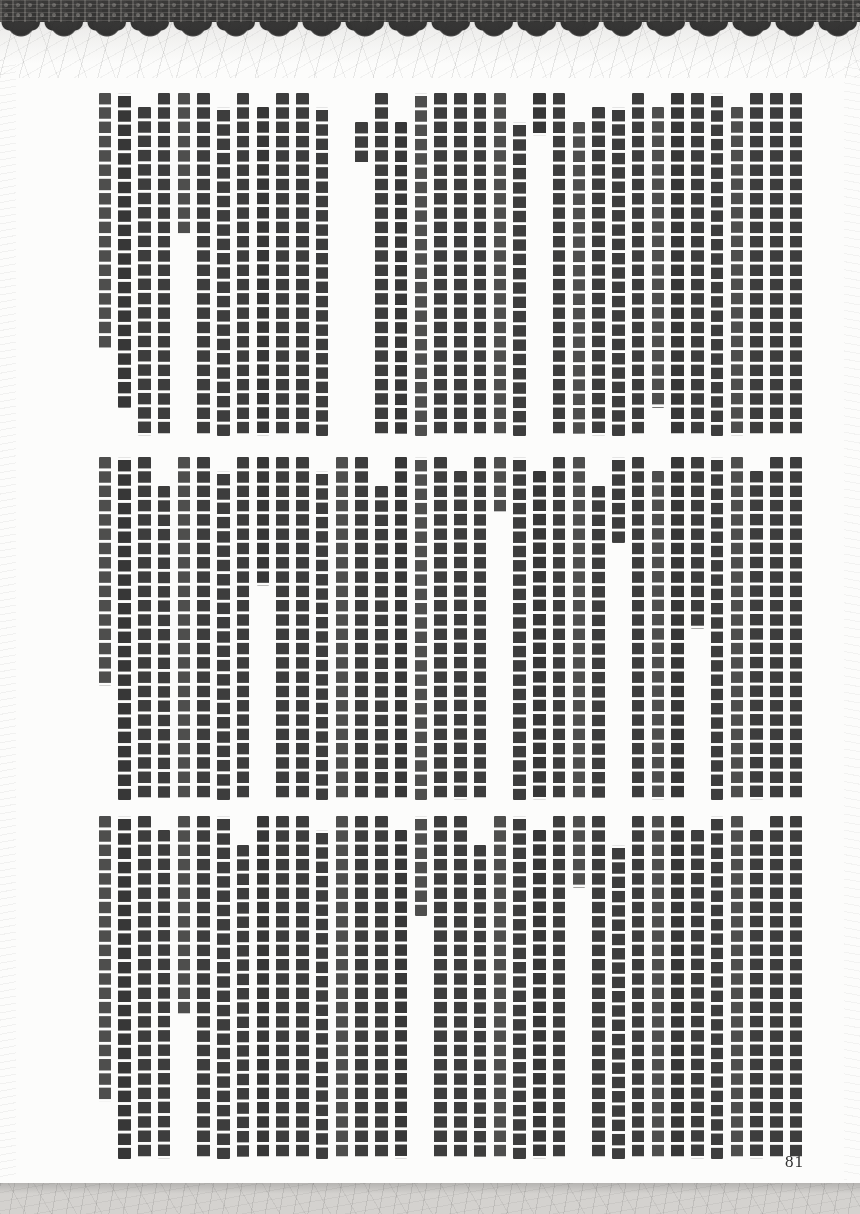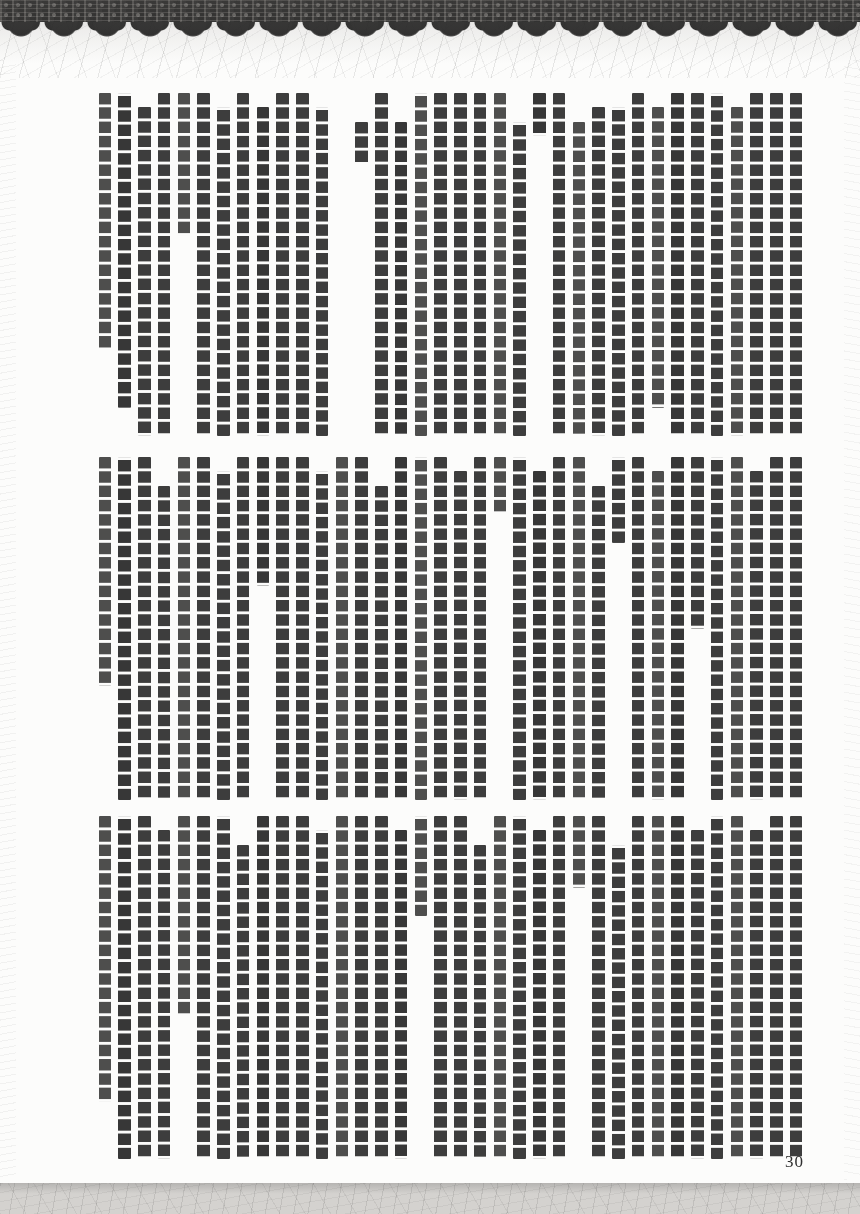--- a/index.html
+++ b/index.html
@@ -435,15 +435,15 @@
       <div class="col" style="width: 19.75px;">
         <div class="ink" style="margin-top: 0px; height: 343.2px; background-size: 100% 14.3px;"></div>
       </div>
       <div class="col" style="width: 19.75px;">
         <div class="ink" style="margin-top: 0px; height: 286px; background-size: 100% 14.3px;"></div>
       </div>
     </div>
 
   <div class="footer-band" style="background-color: rgb(212, 210, 207);"></div>
 
-  <div class="page-number" style="color: rgb(47, 47, 47);">30</div>
+  <div class="page-number" style="color: rgb(47, 47, 47);">81</div>
 
 </div>
 
 </body></html>

